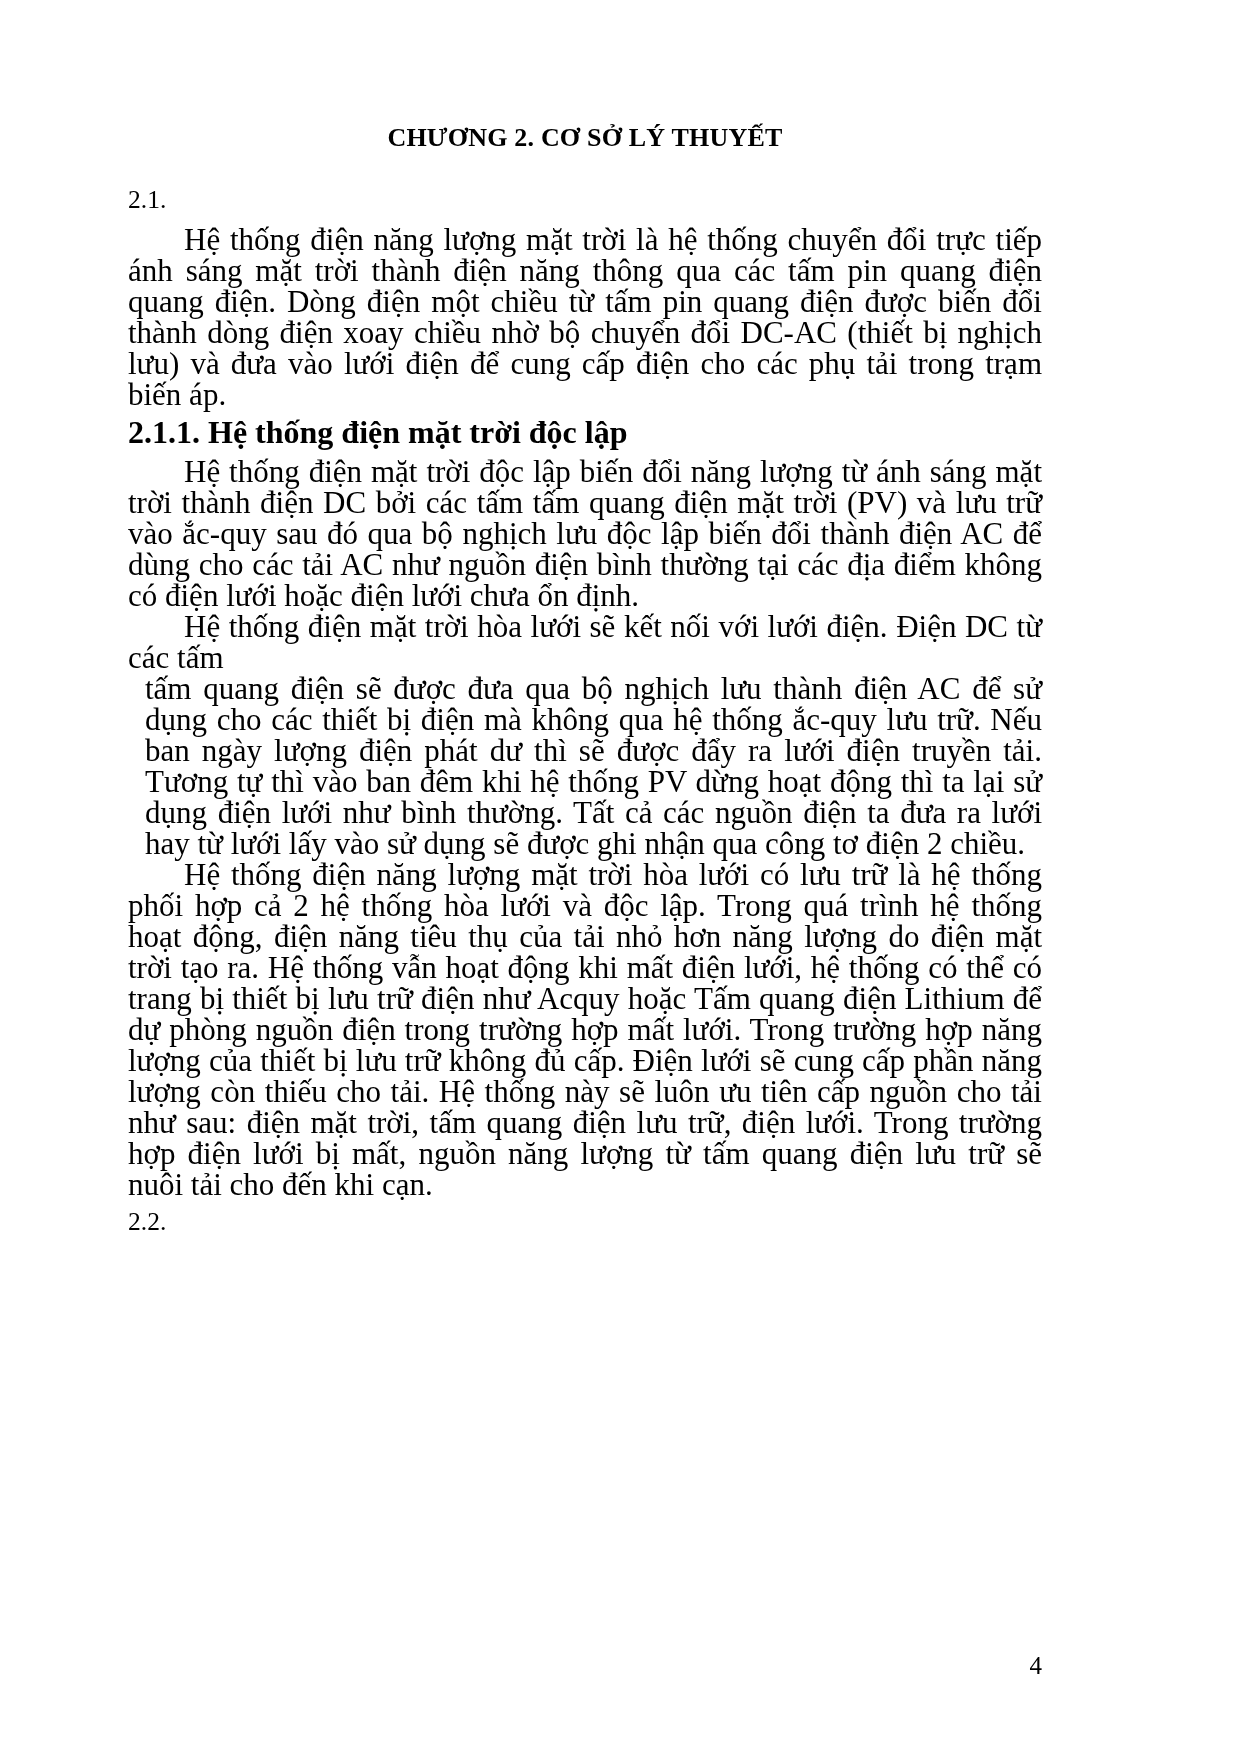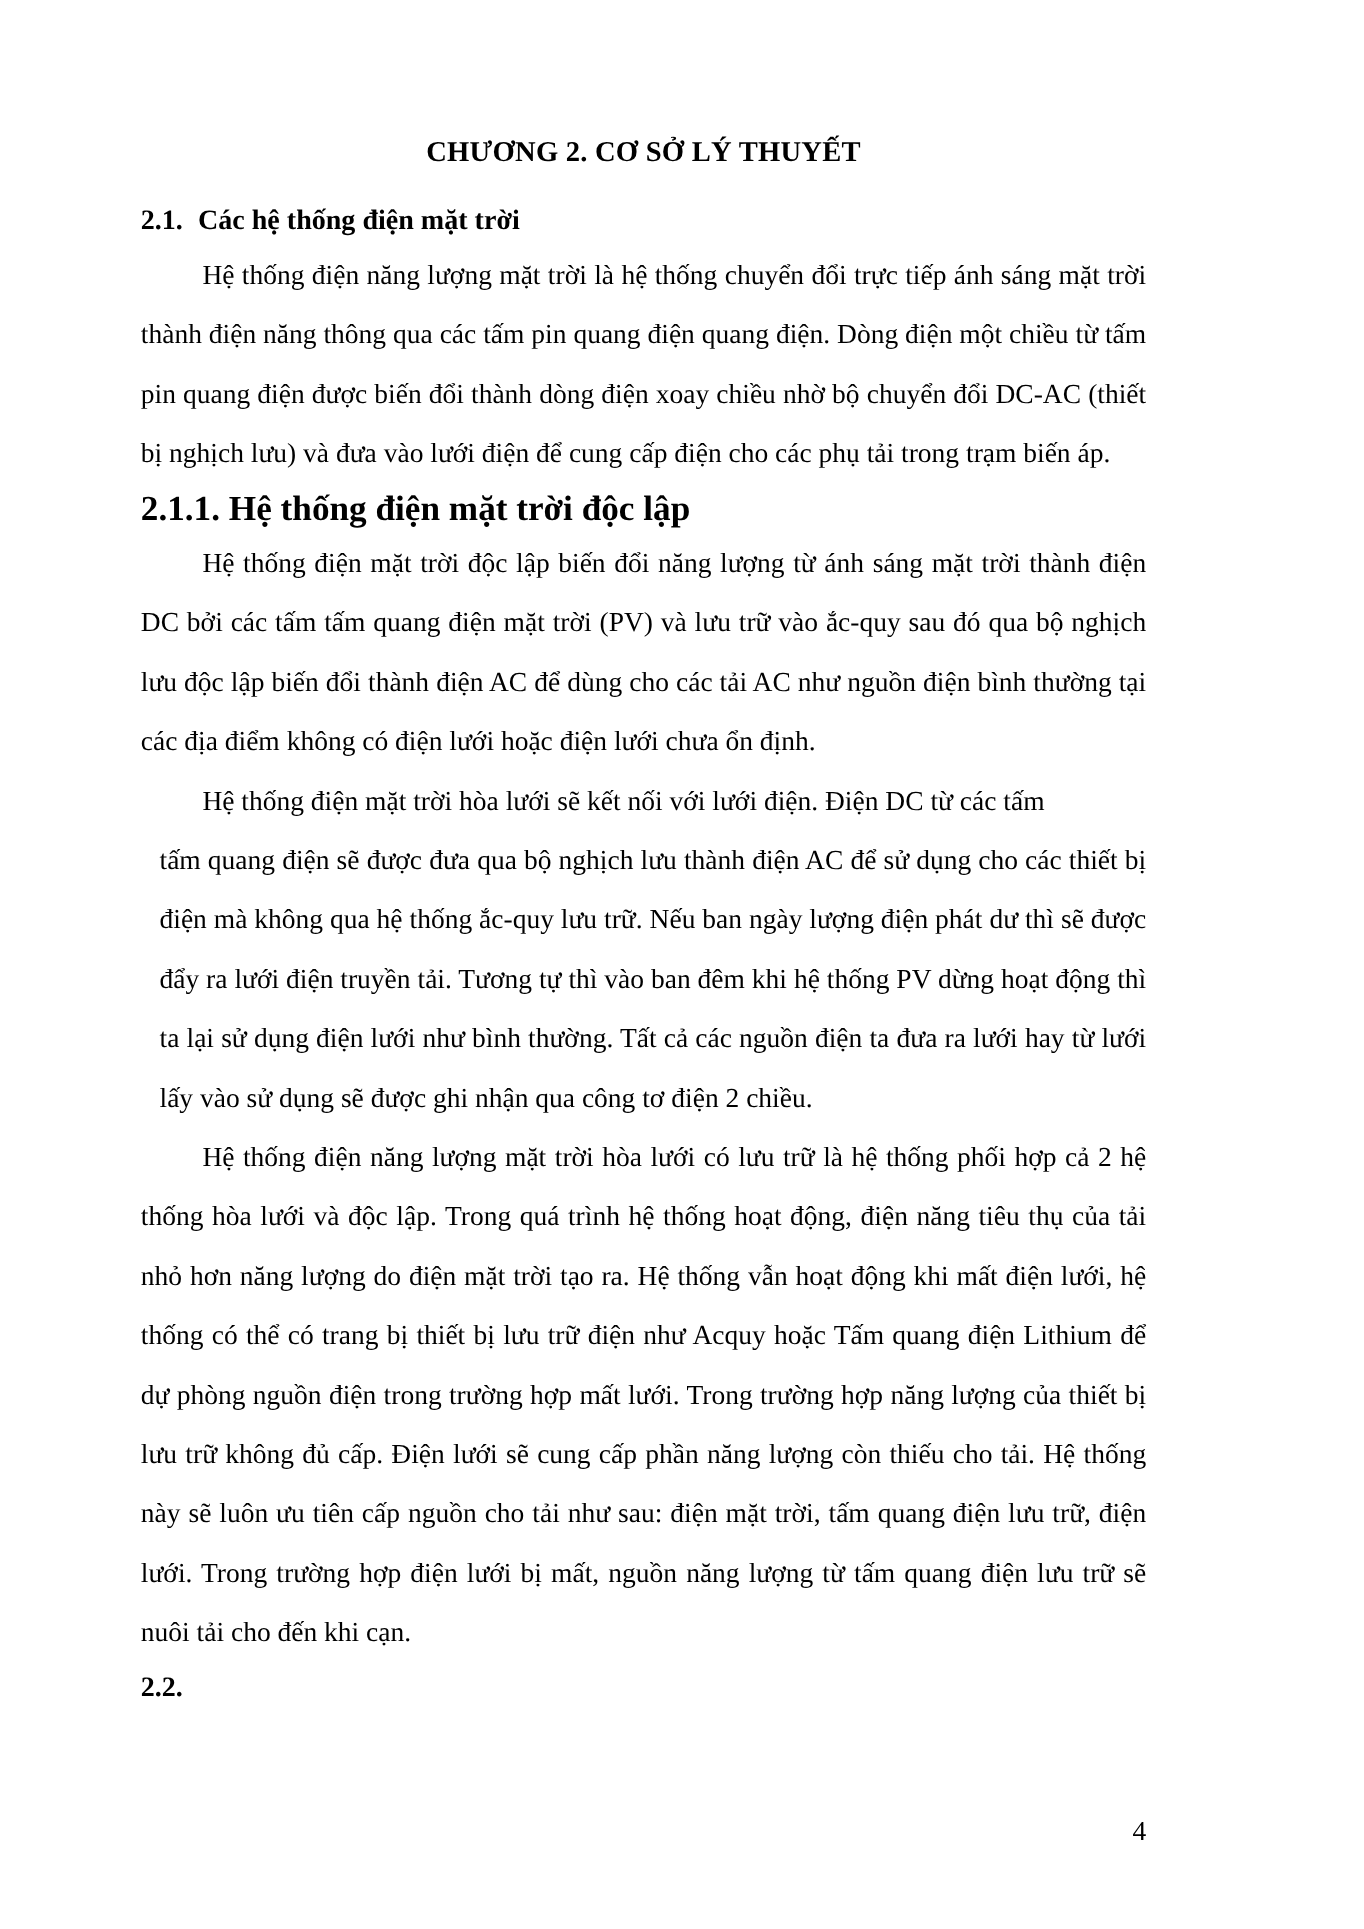--- a/index.html
+++ b/index.html
@@ -28,21 +28,21 @@
   }
   .chapter-title {
     text-align: center;
     font-weight: bold;
     font-size: 26px;
     line-height: 40px;
     letter-spacing: 0.2px;
     margin: 0 0 20px 0;
   }
   .heading-l2 {
-    font-weight: bold;
+    font-weight: normal;
     font-size: 25.5px;
     line-height: 44px;
     margin: 0 0 2px 0;
     display: flex;
     align-items: baseline;
   }
   .heading-l2 .num {
     display: inline-block;
     min-width: 52px;
     flex: 0 0 auto;
@@ -51,22 +51,22 @@
     font-weight: bold;
     font-size: 32px;
     line-height: 44px;
     margin: 0 0 2px 0;
   }
   p.para {
     margin: 0;
     text-indent: 56px;
     text-align: justify;
     text-justify: inter-word;
-    font-size: 25px;
-    line-height: 54px;
+    font-size: 31px;
+    line-height: 31px;
     font-family: Liberation Serif, serif;
   }
   p.para.noindent {
     text-indent: 0;
     margin-left: 17px;
   }
   .page-number {
     position: absolute;
     right: 118px;
     bottom: 74px;
@@ -78,21 +78,20 @@
 <body>
 
 <div class="page">
 
   <h1 class="chapter-title">CHƯƠNG 2. CƠ SỞ LÝ THUYẾT</h1>
 
   <div class="doc-body">
 
     <div class="heading-l2">
       <span class="num">2.1.</span>
-      <span>Các hệ thống điện mặt trời</span>
     </div>
     <p class="para">Hệ thống điện năng lượng mặt trời là hệ thống chuyển đổi trực tiếp ánh sáng mặt trời thành điện năng thông qua các tấm pin quang điện quang điện. Dòng điện một chiều từ tấm pin quang điện được biến đổi thành dòng điện xoay chiều nhờ bộ chuyển đổi DC-AC (thiết bị nghịch lưu) và đưa vào lưới điện để cung cấp điện cho các phụ tải trong trạm biến áp.</p>
 
     <div class="heading-l3">
       <span>2.1.1.</span>
       <span>Hệ thống điện mặt trời độc lập</span>
     </div>
     <p class="para">Hệ thống điện mặt trời độc lập biến đổi năng lượng từ ánh sáng mặt trời thành điện DC bởi các tấm tấm quang điện mặt trời (PV) và lưu trữ vào ắc-quy sau đó qua bộ nghịch lưu độc lập biến đổi thành điện AC để dùng cho các tải AC như nguồn điện bình thường tại các địa điểm không có điện lưới hoặc điện lưới chưa ổn định.</p>
 
     <p class="para">Hệ thống điện mặt trời hòa lưới sẽ kết nối với lưới điện. Điện DC từ các tấm</p>

